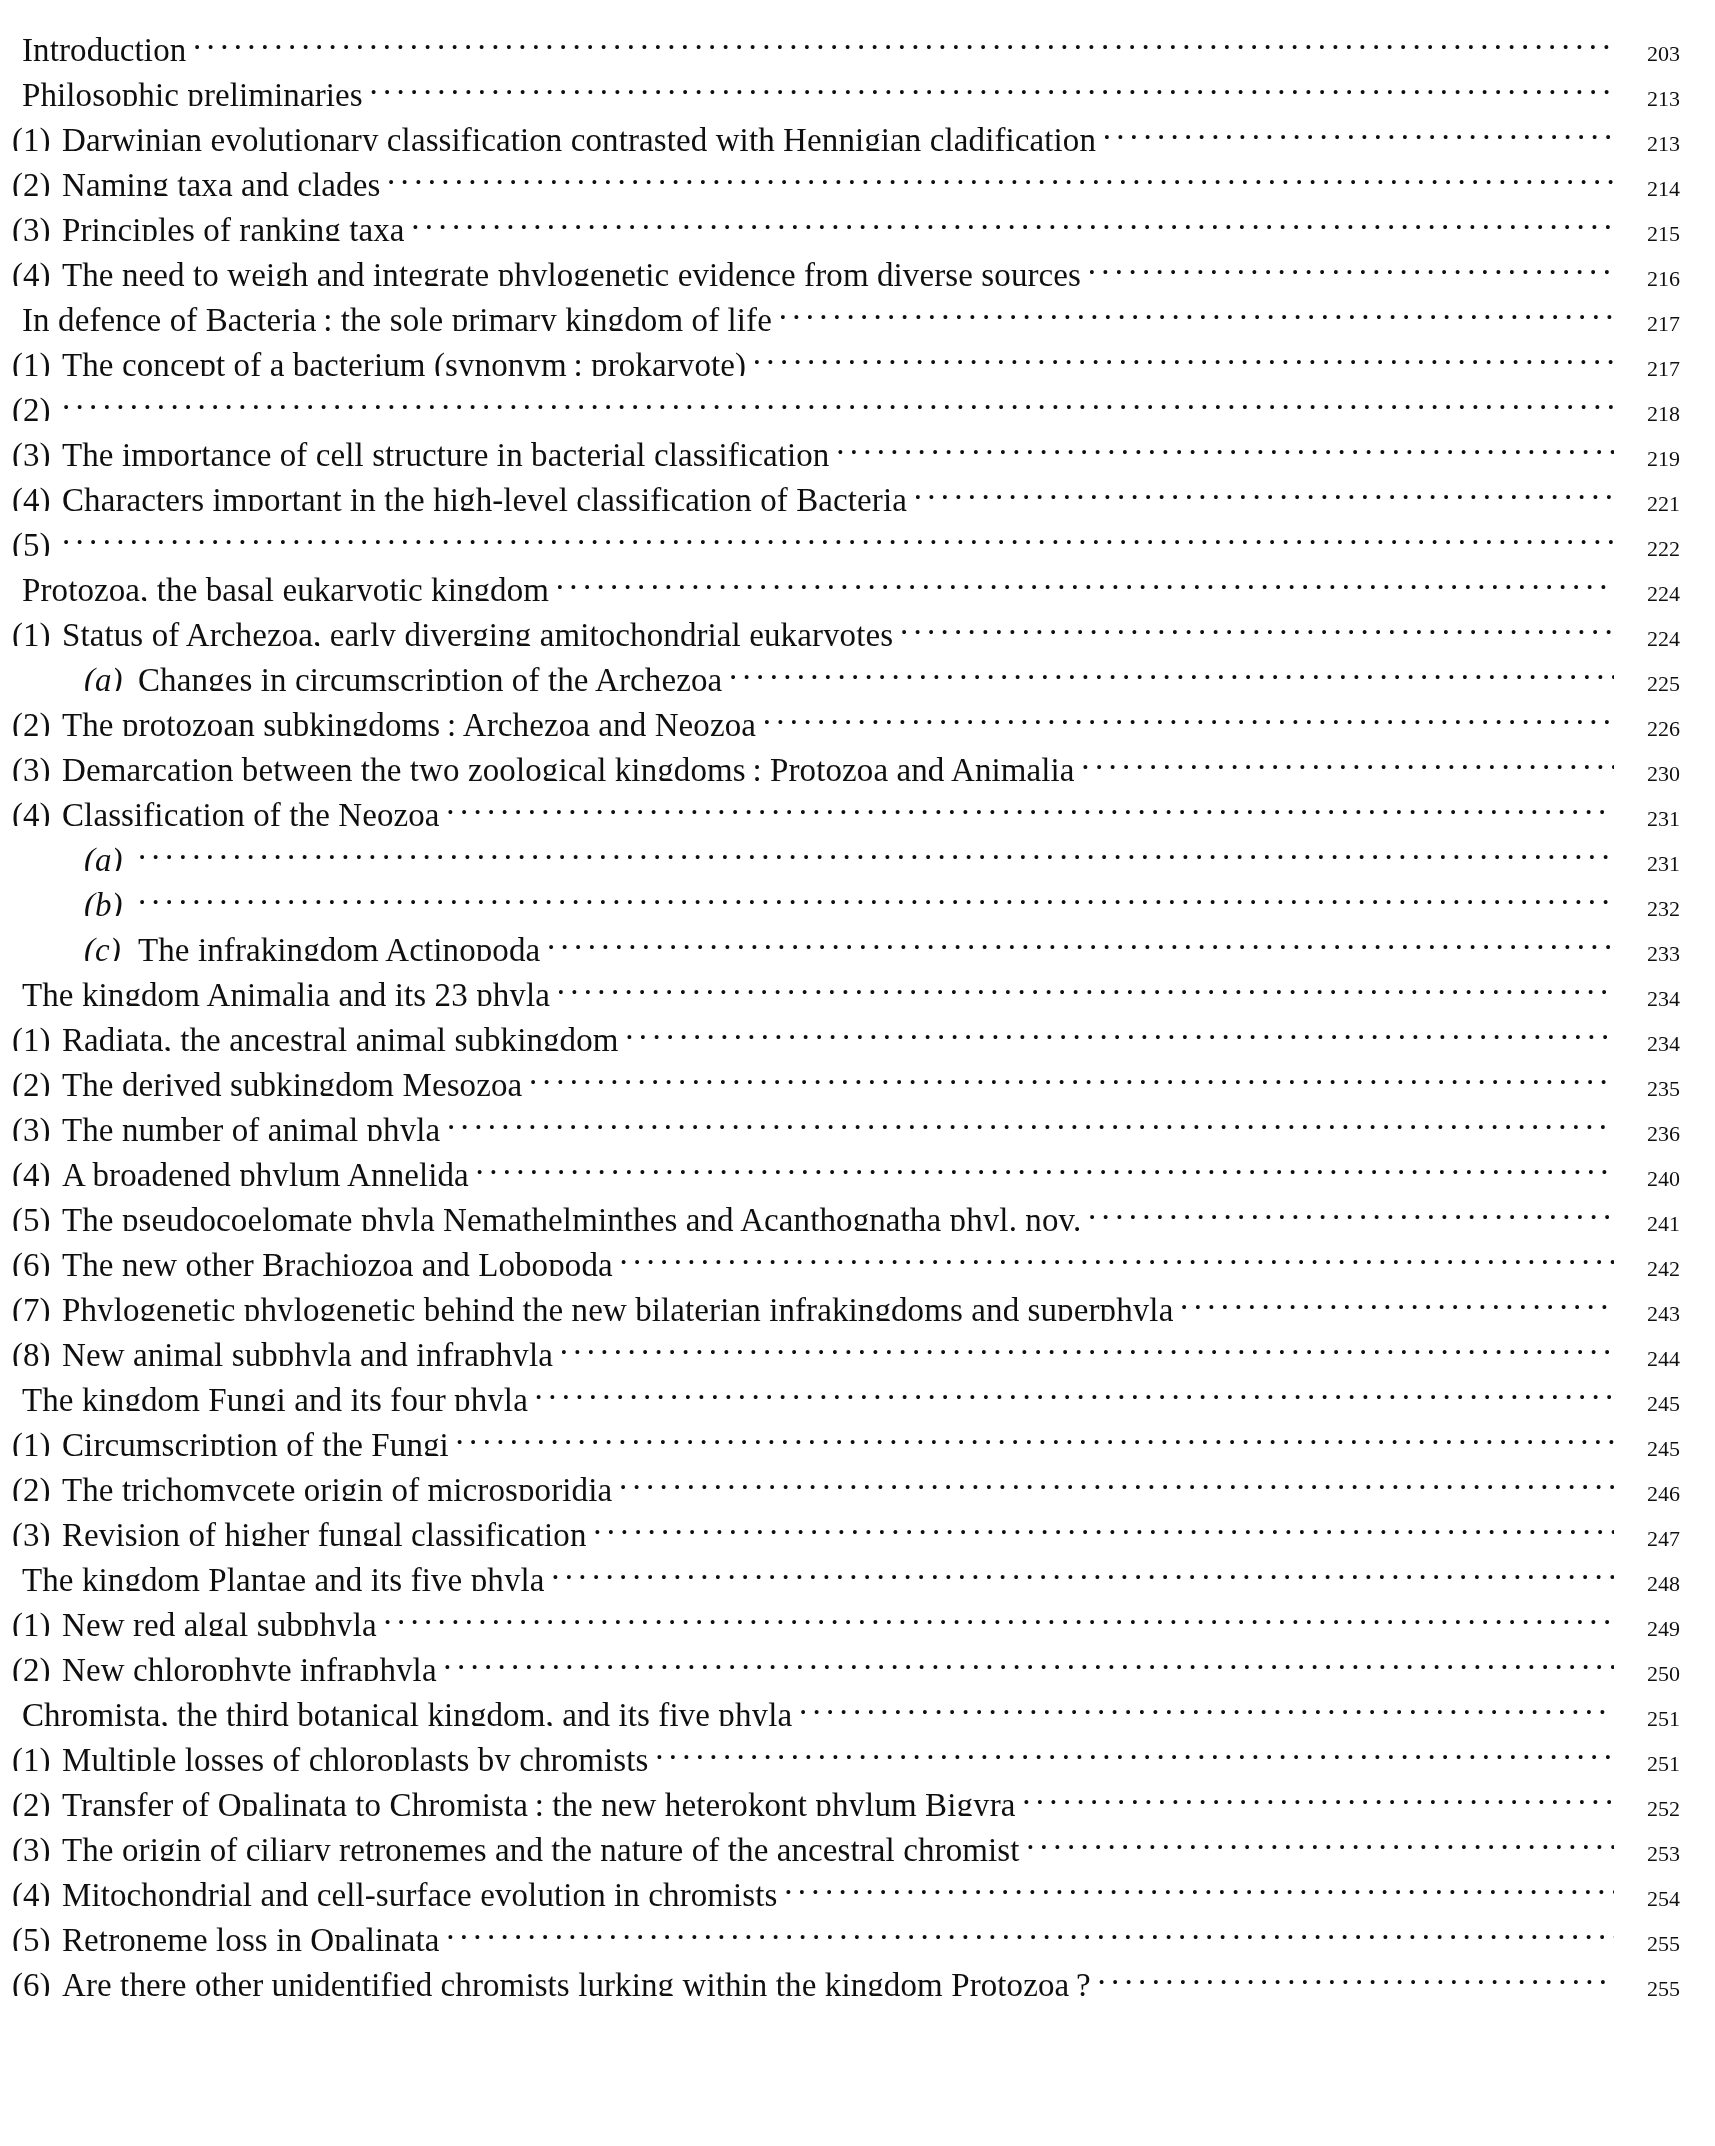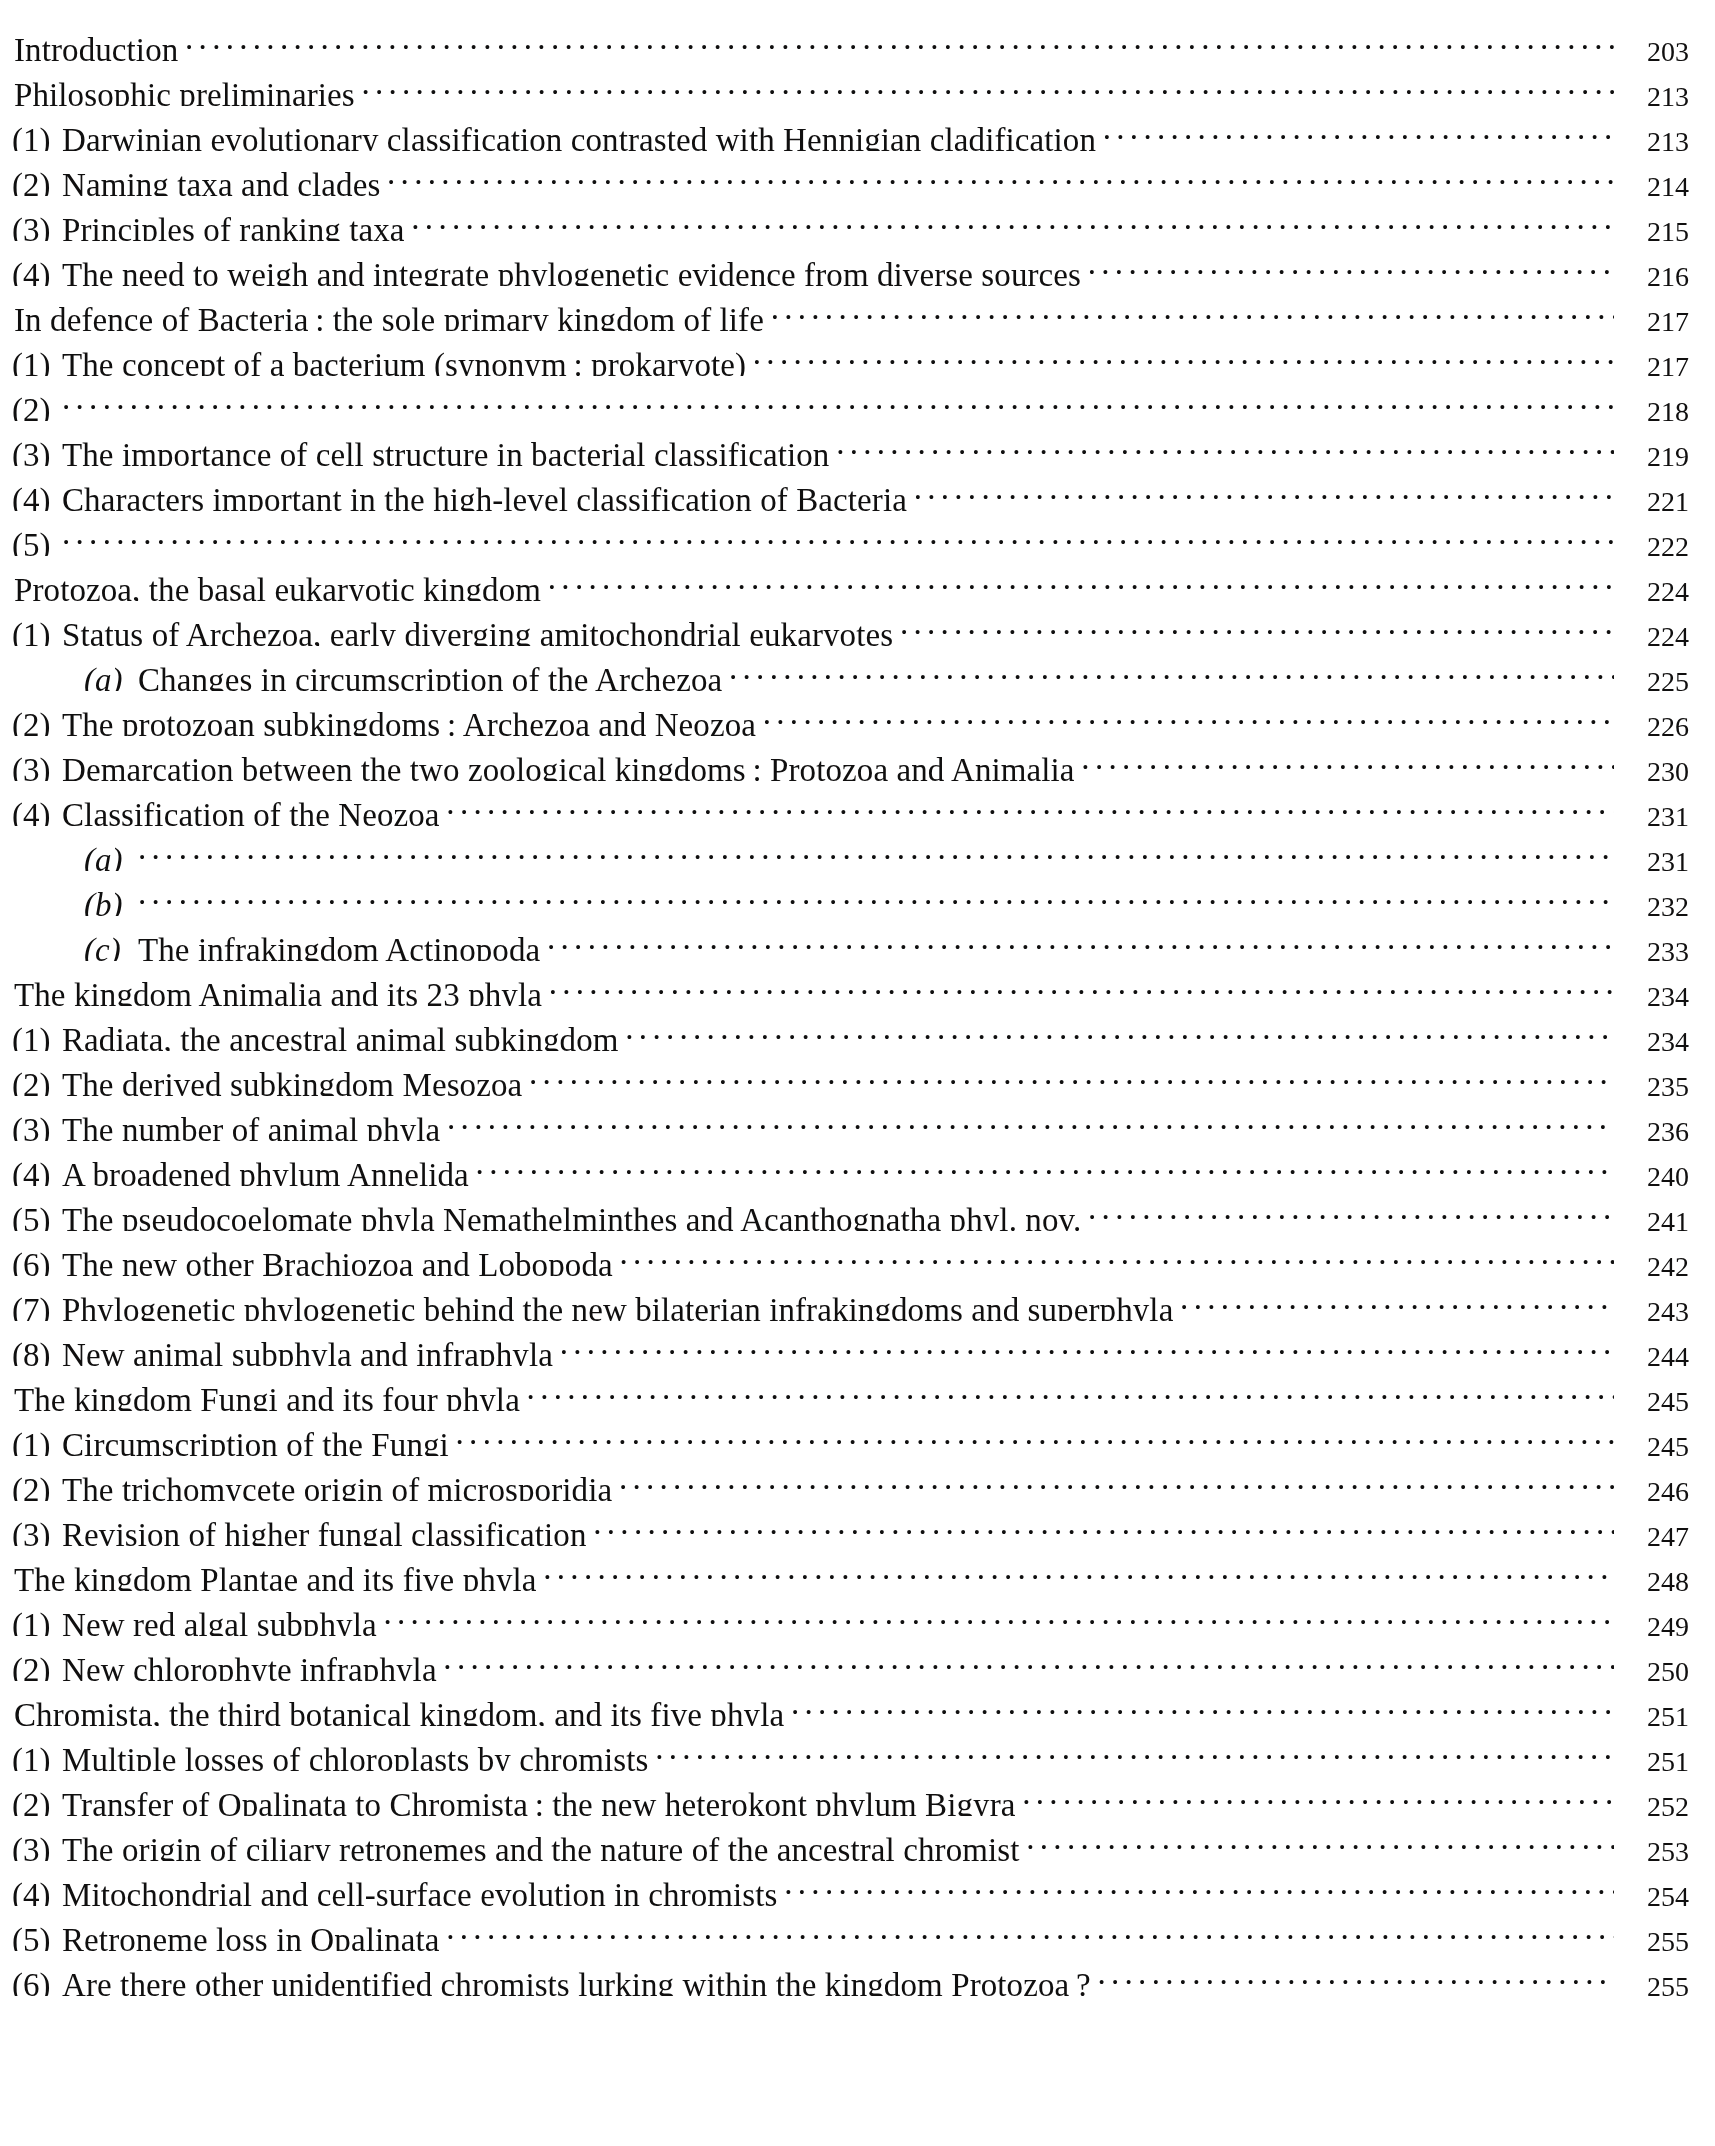--- a/index.html
+++ b/index.html
@@ -26,21 +26,21 @@
     display: flex;
     align-items: baseline;
     height: 45px;
     line-height: 45px;
     font-size: 33px;
     white-space: nowrap;
     overflow: hidden;
   }
 
   
-  .lvl-head   { padding-left: 14px; }
+  .lvl-head   { padding-left: 22px; }
   .lvl-num    { padding-left: 12px; }
   .lvl-alpha  { padding-left: 84px; }
 
   .marker {
     flex: 0 0 auto;
     display: inline-block;
     text-align: left;
   }
   .lvl-num .marker   { width: 50px; }
   .lvl-alpha .marker { width: 54px; font-style: italic; }
@@ -71,21 +71,21 @@
     overflow: hidden;
     display: block;
   }
 
   .pageno {
     flex: 0 0 auto;
     width: 69px;
     padding-left: 33px;
     text-align: left;
     overflow: hidden;
-    font-size: 28px;
+    font-size: 22px;
     text-decoration: underline;
   }
 </style>
 </head>
 <body>
 
 <div id="toc">
     <div class="toc-row lvl-head">
       <span class="label">Introduction</span>
       <span class="leader"></span>

